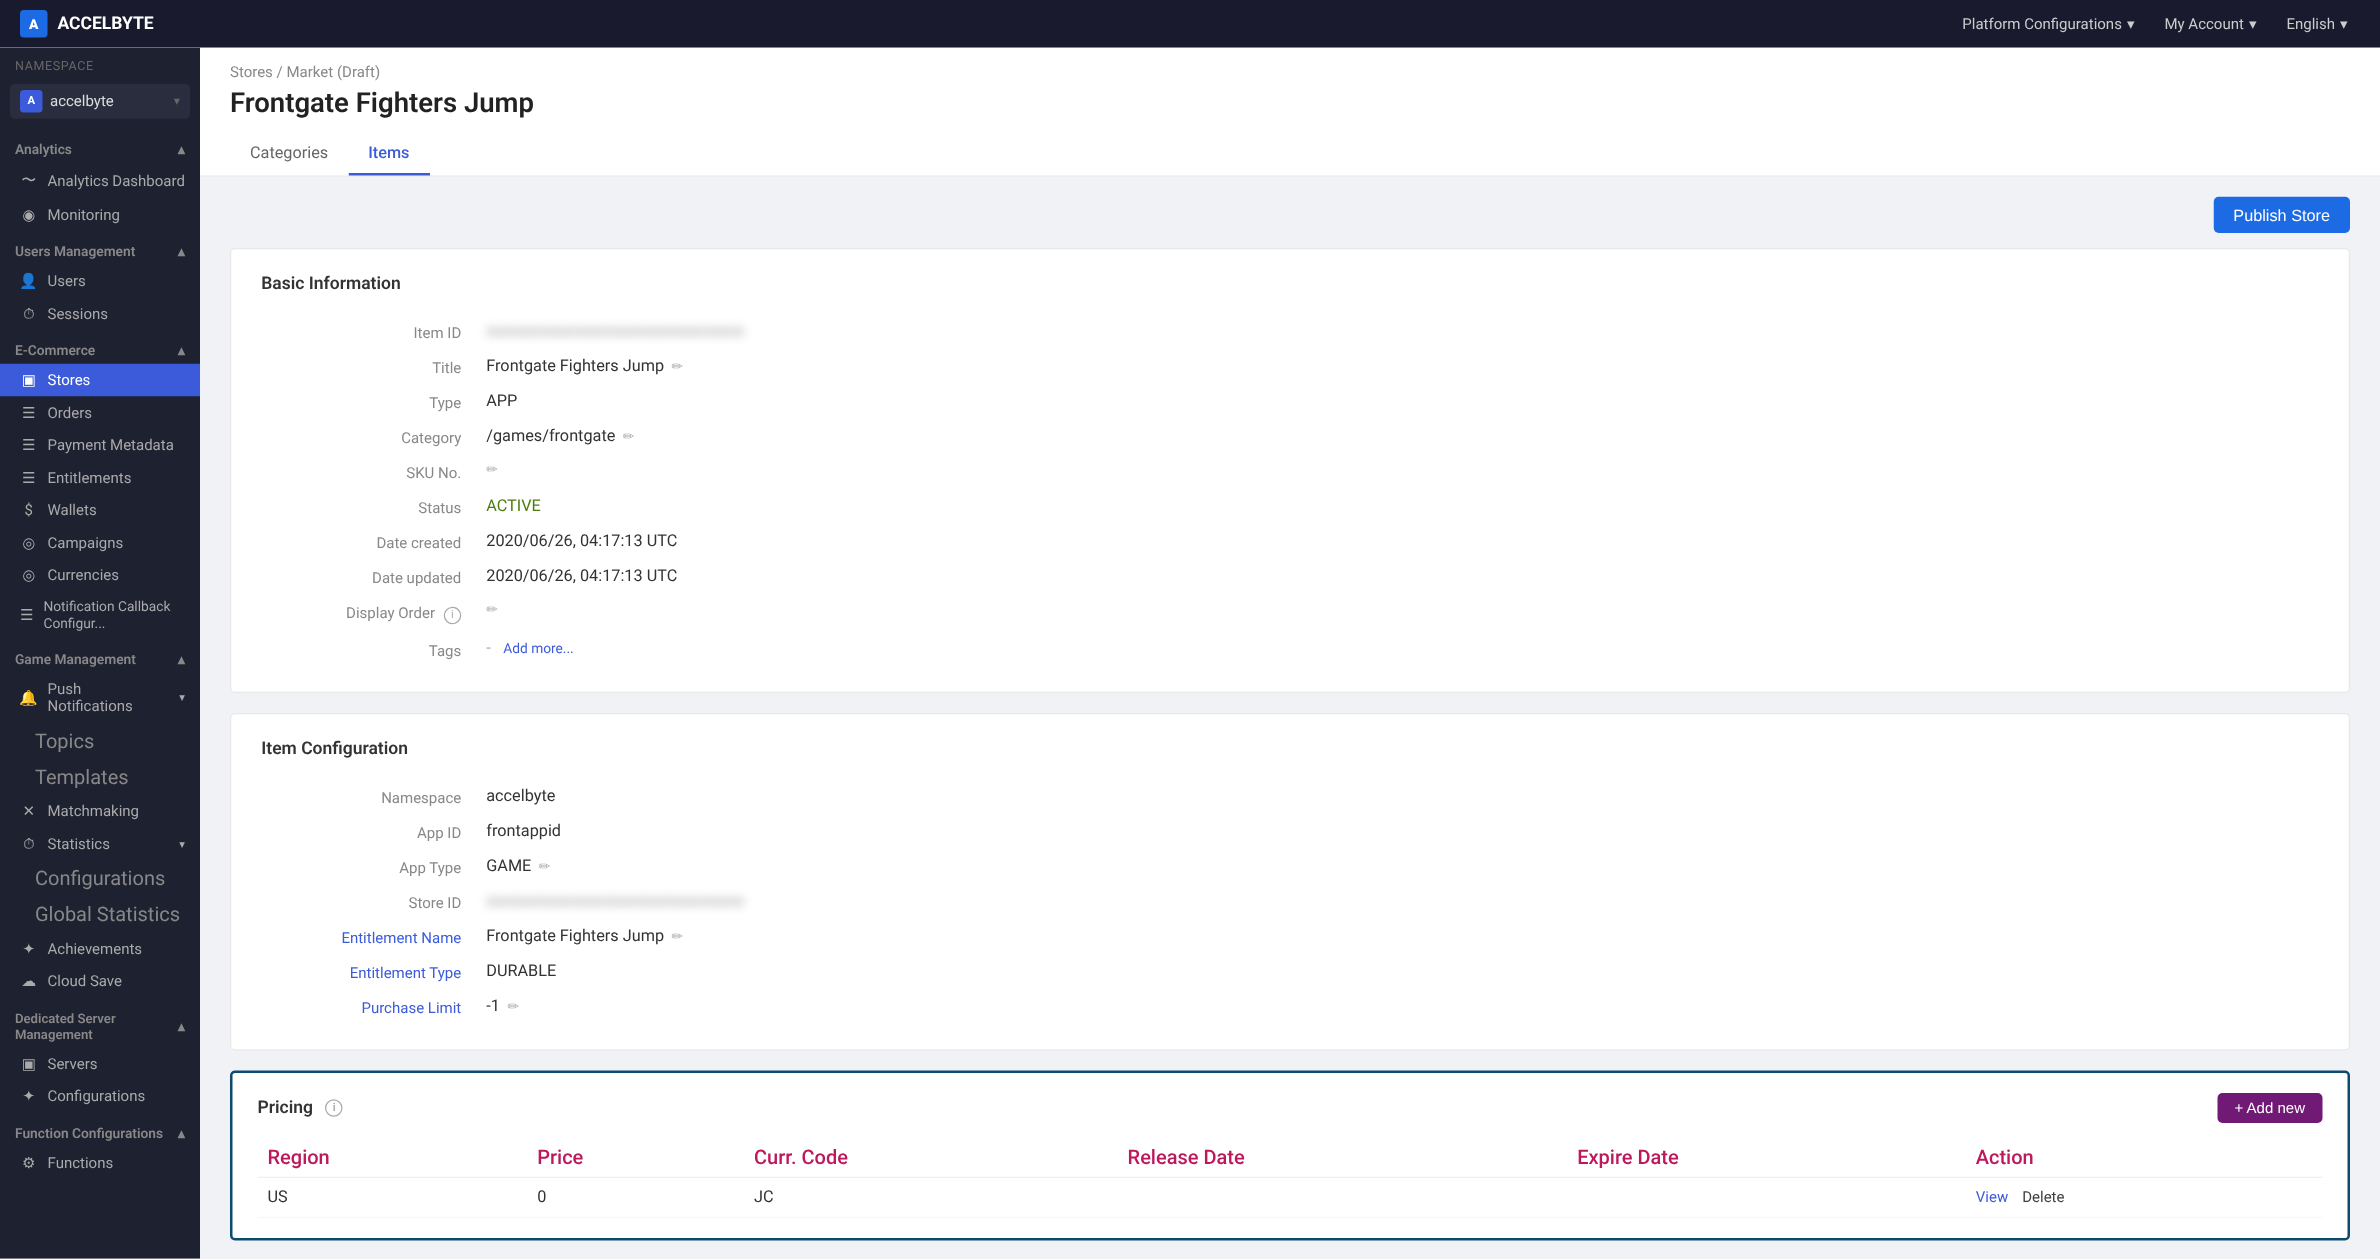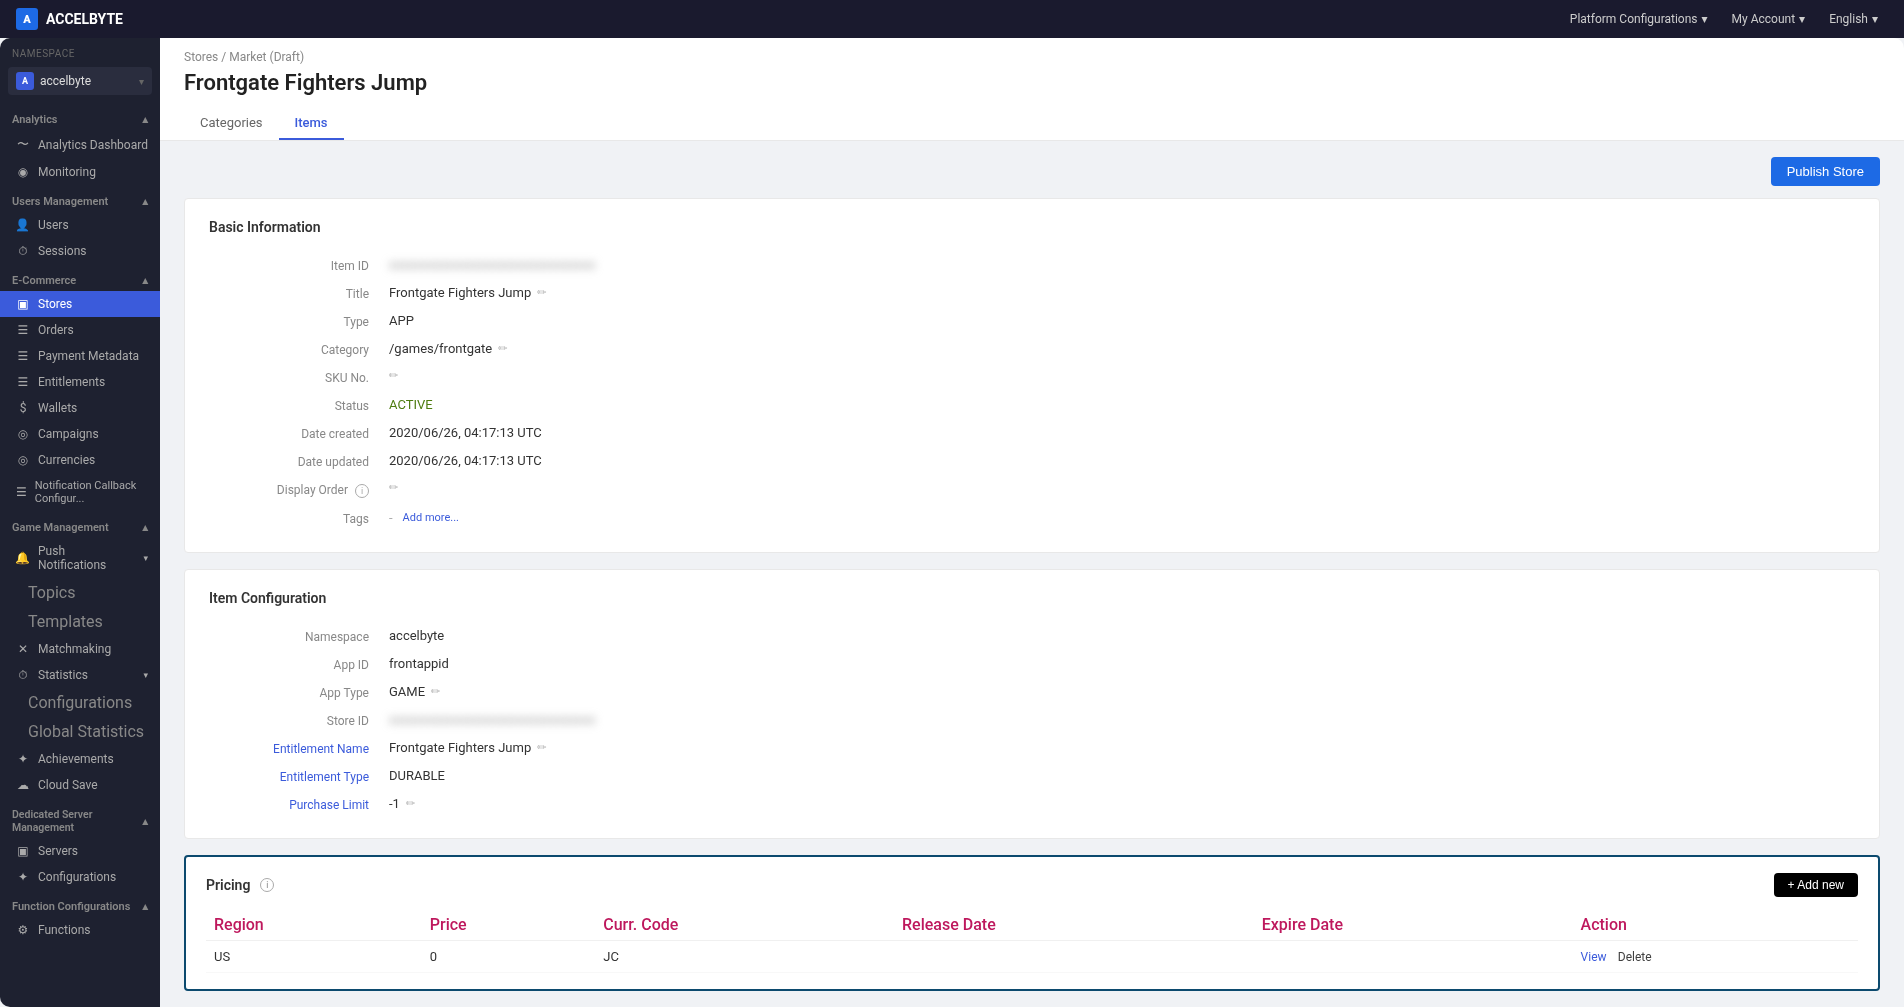--- a/index.html
+++ b/index.html
@@ -16,21 +16,21 @@
       justify-content: space-between;
       flex-shrink: 0;
       z-index: 100;
     }
     .top-nav-logo { display: flex; align-items: center; gap: 8px; color: #fff; font-weight: 700; font-size: 14px; }
     .top-nav-logo-icon { background: #1d6ae5; color: #fff; font-weight: 900; font-size: 11px; width: 22px; height: 22px; border-radius: 3px; display: flex; align-items: center; justify-content: center; }
     .top-nav-right { display: flex; align-items: center; gap: 4px; }
     .top-nav-btn { display: flex; align-items: center; gap: 4px; color: #ccc; font-size: 12px; padding: 4px 10px; cursor: pointer; border-radius: 3px; }
 
     
-    .main-layout { display: flex; flex: 1; overflow: hidden; border-radius: 10px; }
+    .main-layout { display: flex; flex: 1; overflow: hidden; }
 
     
     .sidebar { width: 160px; background: #1e2130; color: #bbb; display: flex; flex-direction: column; overflow-y: auto; flex-shrink: 0; }
     .sidebar-namespace { padding: 10px 12px 8px; font-size: 10px; color: #666; text-transform: uppercase; letter-spacing: 0.5px; }
     .namespace-selector { display: flex; align-items: center; justify-content: space-between; background: #2a2d3e; border-radius: 4px; padding: 5px 8px; margin: 0 8px 10px; cursor: pointer; }
     .namespace-selector-icon { background: #3b5bdb; color: #fff; font-size: 9px; width: 18px; height: 18px; border-radius: 3px; display: flex; align-items: center; justify-content: center; font-weight: 700; }
     .namespace-selector-text { color: #ddd; font-size: 12px; flex: 1; margin-left: 6px; }
 
     .sidebar-section { margin-bottom: 2px; }
     .sidebar-section-header { display: flex; align-items: center; justify-content: space-between; padding: 8px 12px 4px; color: #888; font-size: 11px; font-weight: 600; cursor: pointer; }
@@ -65,21 +65,21 @@
     .info-value.blurred { filter: blur(4px); user-select: none; color: #999; }
     .edit-icon { color: #aaa; cursor: pointer; font-size: 11px; }
     .status-active { color: #4d7c0f; }
     .tag-add { color: #3b5bdb; font-size: 11px; cursor: pointer; }
     .tag-dash { color: #aaa; margin-right: 4px; }
 
     
     .pricing-card { background: #fff; border-radius: 4px; border: 2px solid #0c4a6e; margin-bottom: 16px; padding: 16px 20px; }
     .pricing-header { display: flex; align-items: center; justify-content: space-between; margin-bottom: 12px; }
     .pricing-title { font-size: 14px; font-weight: 600; color: #333; display: flex; align-items: center; gap: 6px; }
-    .btn-add-new { background: #000000; color: #fff; border: none; padding: 5px 14px; border-radius: 4px; font-size: 12px; cursor: pointer; display: flex; align-items: center; gap: 4px; }
+    .btn-add-new { background: #701a75; color: #fff; border: none; padding: 5px 14px; border-radius: 4px; font-size: 12px; cursor: pointer; display: flex; align-items: center; gap: 4px; }
 
     .pricing-table { width: 100%; border-collapse: collapse; }
     .pricing-table th { text-align: left; font-size: 16px; color: #be185d; font-weight: 500; padding: 6px 8px; border-bottom: 1px solid #f0f0f0; }
     .pricing-table td { padding: 8px 8px; font-size: 13px; color: #333; border-bottom: 1px solid #f8f8f8; }
     .action-link { color: #3b5bdb; cursor: pointer; font-size: 12px; }
     .action-delete { color: #404040; cursor: pointer; font-size: 12px; margin-left: 8px; text-align: center; }
 
     .info-icon { display: inline-flex; align-items: center; justify-content: center; width: 14px; height: 14px; border-radius: 50%; border: 1px solid #aaa; color: #aaa; font-size: 9px; cursor: pointer; margin-left: 4px; }
 
     

